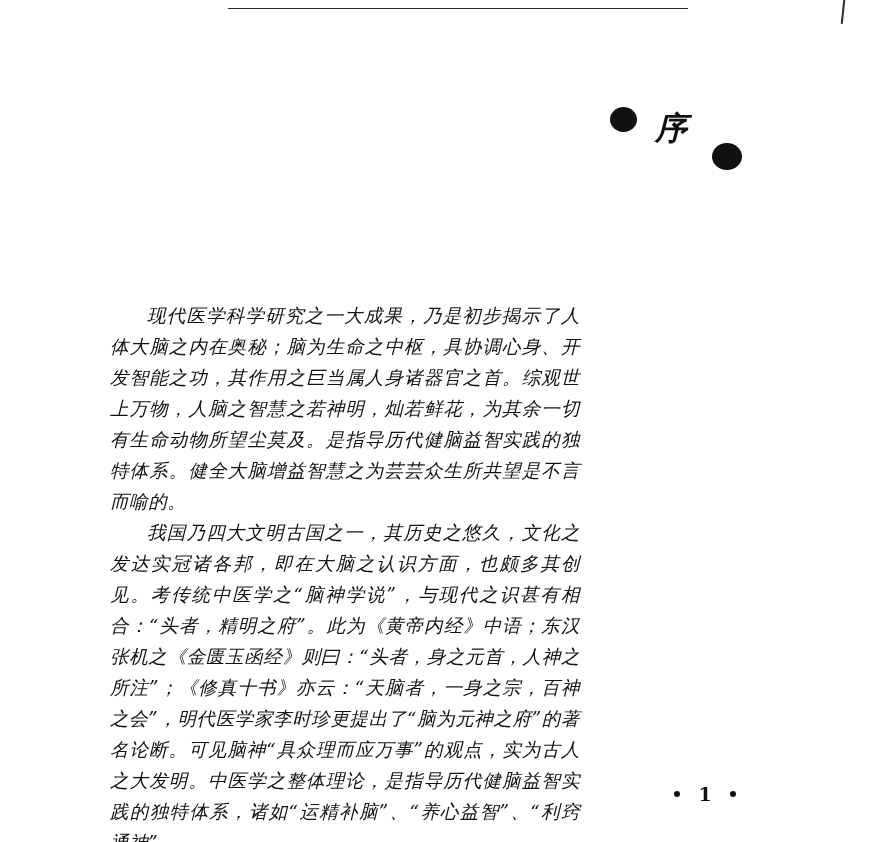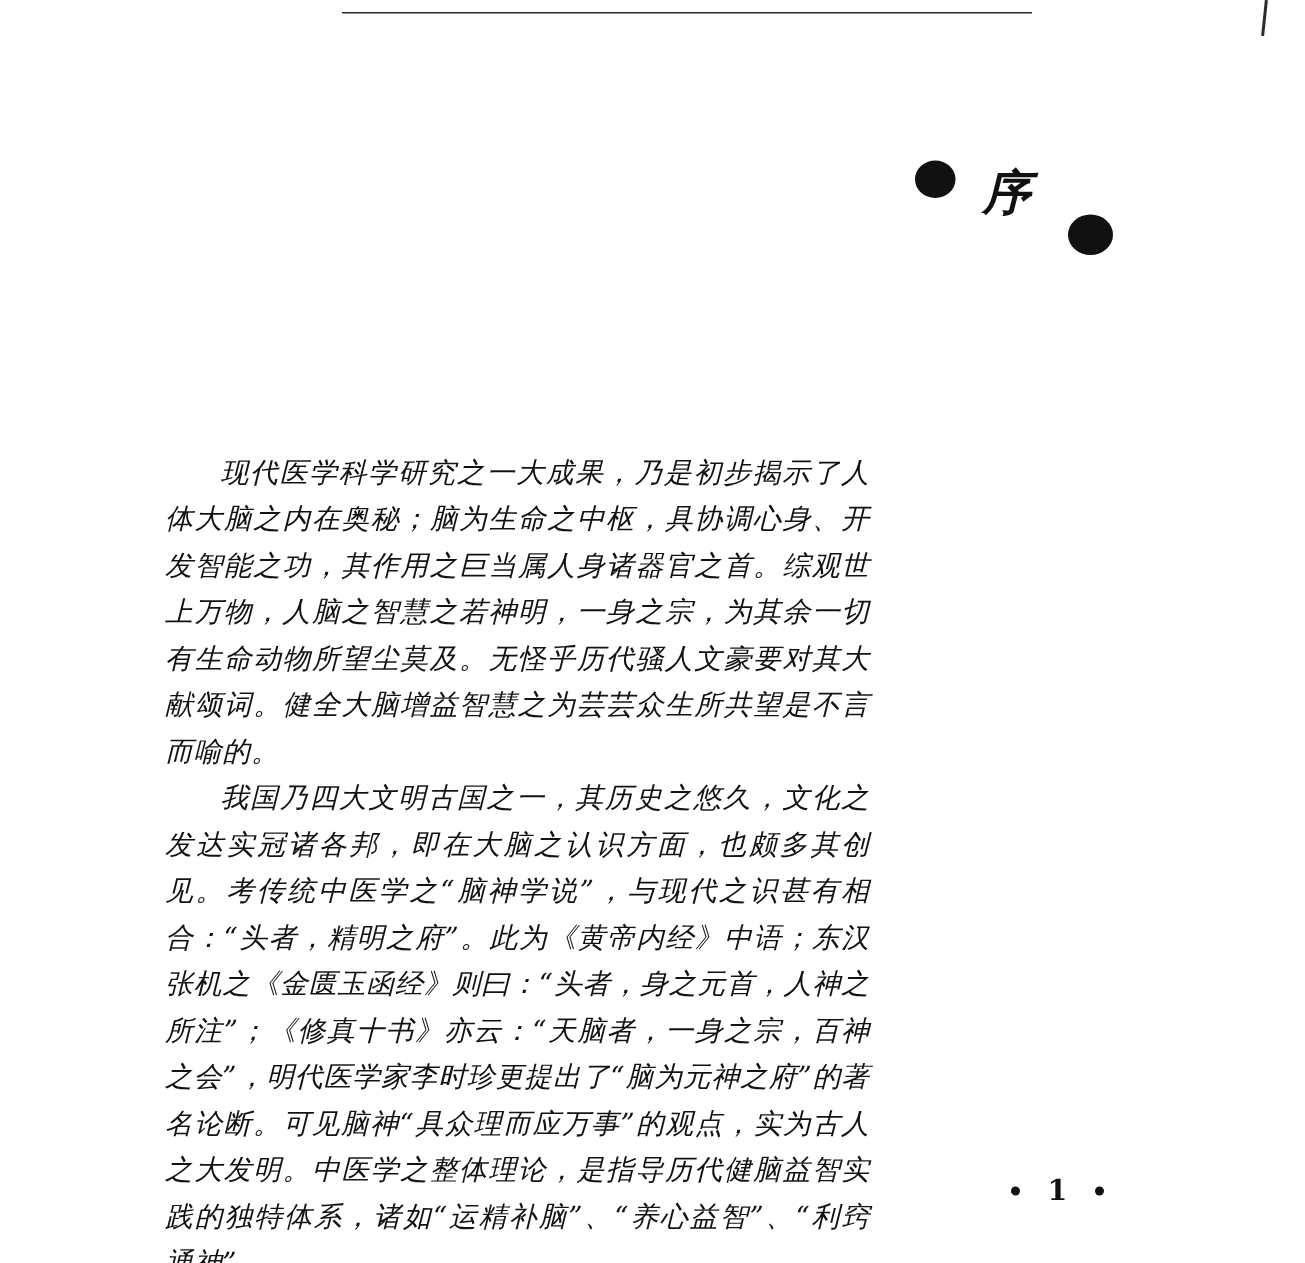--- a/index.html
+++ b/index.html
@@ -136,21 +136,21 @@
   <div class="top-rule-left"></div>
   <div class="top-rule-right"></div>
 
   <div class="heading">
     <span class="dot dot-left"></span>
     <span class="heading-title">序</span>
     <span class="dot dot-right"></span>
   </div>
 
   <div class="body-block">
-    <p class="para">现代医学科学研究之一大成果，乃是初步揭示了人体大脑之内在奥秘；脑为生命之中枢，具协调心身、开发智能之功，其作用之巨当属人身诸器官之首。综观世上万物，人脑之智慧之若神明，一身之宗，为其余一切有生命动物所望尘莫及。无怪乎历代骚人文豪要对其大献颂词。健全大脑增益智慧之为芸芸众生所共望是不言而喻的。</p>
+    <p class="para">现代医学科学研究之一大成果，乃是初步揭示了人体大脑之内在奥秘；脑为生命之中枢，具协调心身、开发智能之功，其作用之巨当属人身诸器官之首。综观世上万物，人脑之智慧之若神明，灿若鲜花，为其余一切有生命动物所望尘莫及。是指导历代健脑益智实践的独特体系。健全大脑增益智慧之为芸芸众生所共望是不言而喻的。</p>
     <p class="para">我国乃四大文明古国之一，其历史之悠久，文化之发达实冠诸各邦，即在大脑之认识方面，也颇多其创见。考传统中医学之“脑神学说”，与现代之识甚有相合：“头者，精明之府”。此为《黄帝内经》中语；东汉张机之《金匮玉函经》则曰：“头者，身之元首，人神之所注”；《修真十书》亦云：“天脑者，一身之宗，百神之会”，明代医学家李时珍更提出了“脑为元神之府”的著名论断。可见脑神“具众理而应万事”的观点，实为古人之大发明。中医学之整体理论，是指导历代健脑益智实践的独特体系，诸如“运精补脑”、“养心益智”、“利窍通神”，</p>
   </div>
 
   <div class="footer">
     <span class="foot-dot"></span>
     <span class="page-number">1</span>
     <span class="foot-dot"></span>
   </div>
 
 </div>

